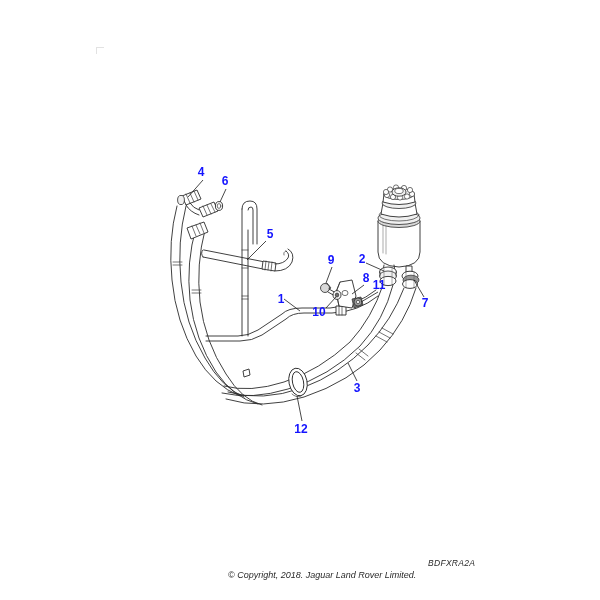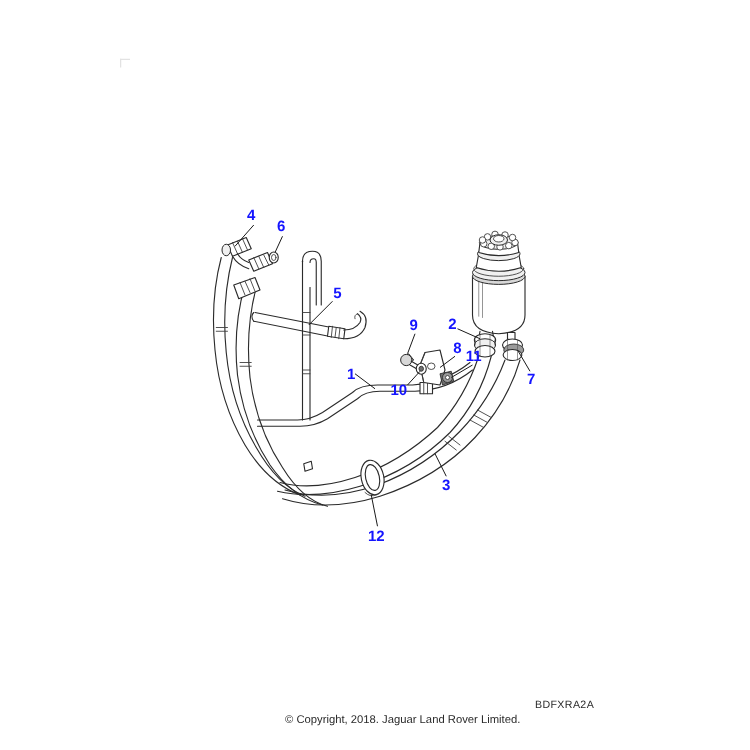--- a/index.html
+++ b/index.html
@@ -93,20 +93,21 @@
     font-size: 12px;
     font-weight: bold;
     letter-spacing: 0px;
   }
   .footer-text {
     position: absolute;
     font-family: "Liberation Sans", sans-serif;
     font-size: 9px;
     color: #2a2a2a;
     white-space: nowrap;
+    font-style: italic;
   }
   #copyright-text {
     left: 228px;
     top: 570px;
   }
   #drawing-code {
     left: 428px;
     top: 558px;
     font-size: 8.5px;
     letter-spacing: 0.3px;

